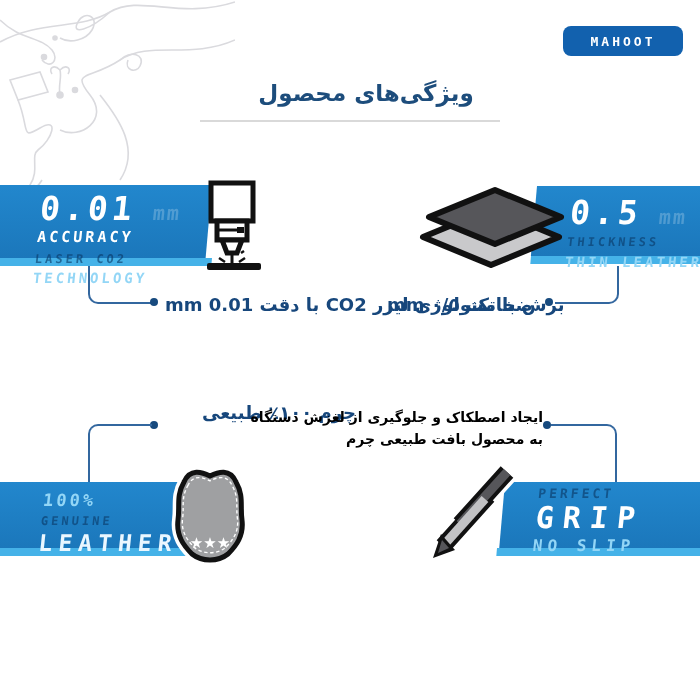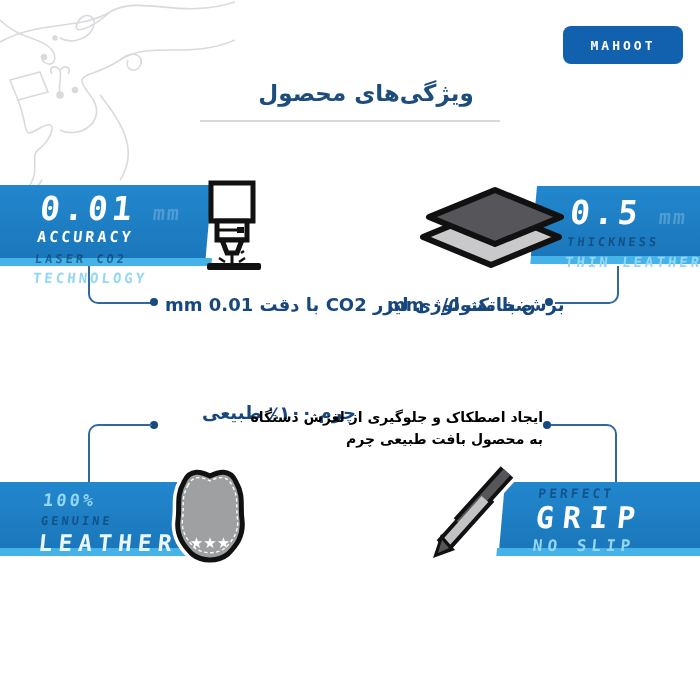--- a/index.html
+++ b/index.html
@@ -1,21 +1,21 @@
 <!DOCTYPE html>
 <html><head>
 <meta charset="utf-8">
 <style>
   html,body{margin:0;padding:0;background:#fff;}
   .canvas{position:relative;width:700px;height:700px;background:#ffffff;overflow:hidden;
           font-family:"Liberation Sans",sans-serif;}
   .abs{position:absolute;}
 
   
-  .logo{position:absolute;top:26px;left:563px;width:120px;height:38px;background:#1261ae;
+  .logo{position:absolute;top:26px;left:563px;width:120px;height:30px;background:#1261ae;
         border-radius:8px;display:flex;align-items:center;justify-content:center;}
   .logo span{color:#fff;font-family:"DejaVu Sans Mono",monospace;font-weight:bold;
              font-size:13px;letter-spacing:3px;}
   .page-title{position:absolute;top:80px;left:16px;width:700px;text-align:center;
               color:#1d4d7c;font-size:23px;font-weight:bold;font-family:"DejaVu Sans",sans-serif;}
   .divider{position:absolute;top:120px;left:200px;width:300px;height:2px;background:#d9d9d9;}
 
   
   .banner{position:absolute;background:linear-gradient(180deg,#2287cd,#1b77bb);
           transform:skewX(-5deg);transform-origin:0 0;}

